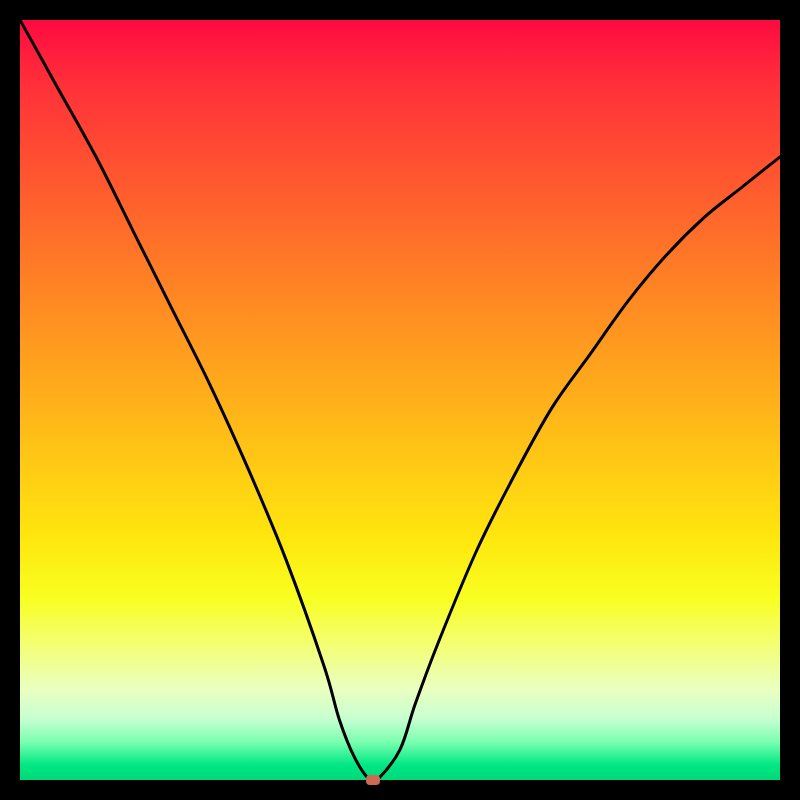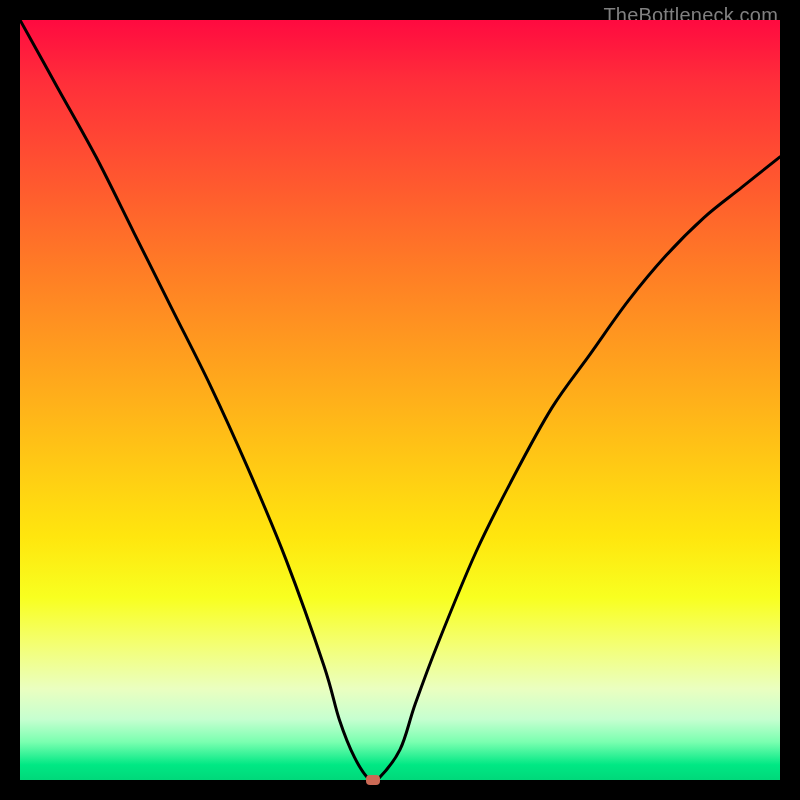--- a/index.html
+++ b/index.html
@@ -62,20 +62,19 @@
     height: 10px;
     border-radius: 4px;
     background: #cc6a55;
     transform: translate(-50%, -50%);
   }
 </style>
 </head>
 <body>
 
 <div class="frame">
-  <div class="watermark">TheBottleneck.com</div>
   <div class="plot-area">
     <svg class="curve" viewBox="0 0 760 760" preserveAspectRatio="none">
       <path id="curve-path" fill="none" stroke="#000" stroke-width="3" stroke-linejoin="round" stroke-linecap="round" d="M 0 0 C 6.333333333333333 11.399999999999997, 25.333333333333336 45.599999999999966, 38 68.39999999999998 C 50.666666666666664 91.19999999999999, 63.333333333333336 112.73333333333339, 76 136.80000000000007 C 88.66666666666667 160.86666666666676, 101.33333333333333 187.46666666666675, 114 212.80000000000007 C 126.66666666666667 238.13333333333338, 139.33333333333334 263.4666666666667, 152 288.8 C 164.66666666666666 314.1333333333333, 177.33333333333334 338.2, 190 364.8 C 202.66666666666666 391.40000000000003, 215.33333333333334 419.2666666666667, 228 448.40000000000003 C 240.66666666666666 477.53333333333336, 253.33333333333334 506.6666666666667, 266 539.6 C 278.6666666666667 572.5333333333333, 295.1333333333333 619.4, 304 646 C 312.8666666666667 672.6, 314.1333333333333 684, 319.2 699.2 C 324.26666666666665 714.4000000000001, 329.3333333333333 727.0666666666667, 334.4 737.2 C 339.46666666666664 747.3333333333334, 345.8 756.2, 349.6 760 C 353.40000000000003 763.8, 352.1333333333333 765.0666666666666, 357.2 760 C 362.26666666666665 754.9333333333334, 373.6666666666667 742.2666666666667, 380 729.6 C 386.3333333333333 716.9333333333334, 388.8666666666667 701.7333333333333, 395.2 684 C 401.5333333333333 666.2666666666667, 407.86666666666673 648.5333333333334, 418.00000000000006 623.2 C 428.1333333333334 597.8666666666667, 443.33333333333337 559.8666666666667, 456 532 C 468.66666666666663 504.1333333333333, 481.3333333333333 480.06666666666666, 494 456 C 506.6666666666667 431.93333333333334, 519.3333333333334 407.8666666666667, 532 387.6 C 544.6666666666666 367.33333333333337, 557.3333333333334 352.1333333333333, 570 334.4 C 582.6666666666666 316.66666666666663, 595.3333333333334 297.66666666666663, 608 281.2 C 620.6666666666666 264.73333333333335, 633.3333333333334 249.53333333333336, 646 235.60000000000002 C 658.6666666666666 221.66666666666669, 671.3333333333334 209.00000000000003, 684 197.60000000000002 C 696.6666666666666 186.20000000000002, 709.3333333333334 177.33333333333326, 722 167.19999999999993 C 734.6666666666666 157.0666666666666, 753.6666666666666 141.8666666666667, 760 136.80000000000007"></path>
     </svg>
     <div id="marker" class="marker" style="left: 353.4px; top: 760px;"></div>
   </div>
 </div>
 
 </body></html>

